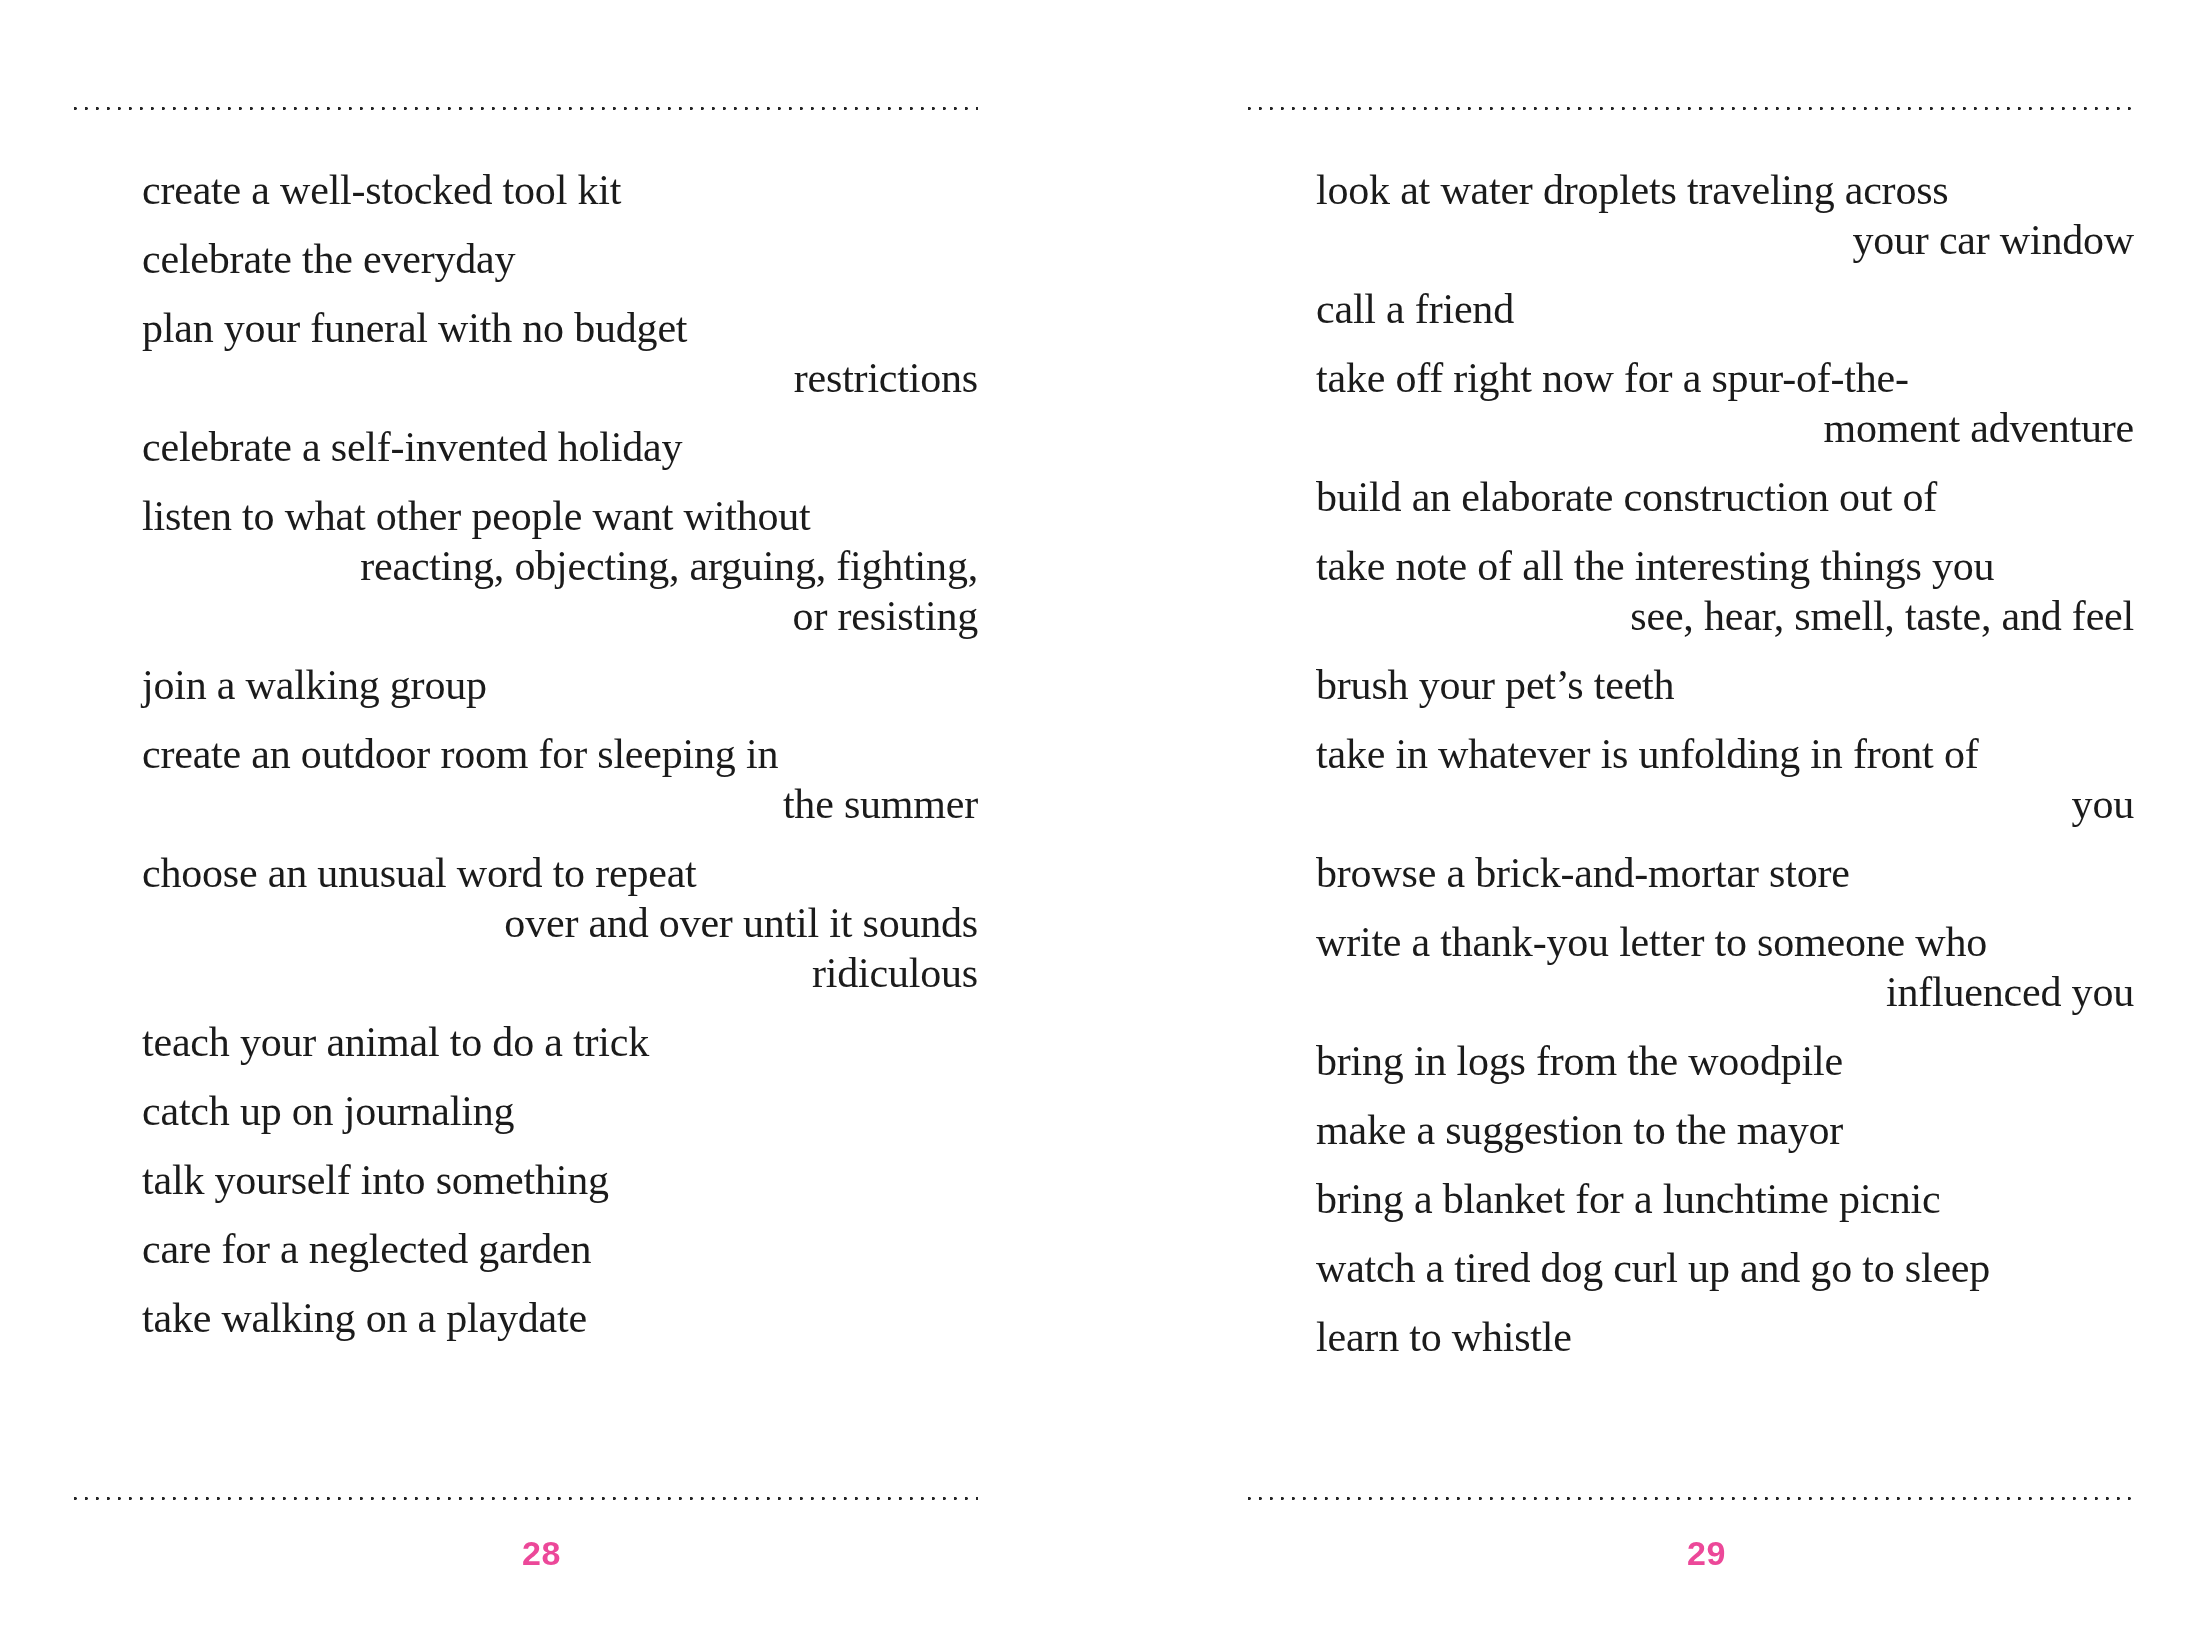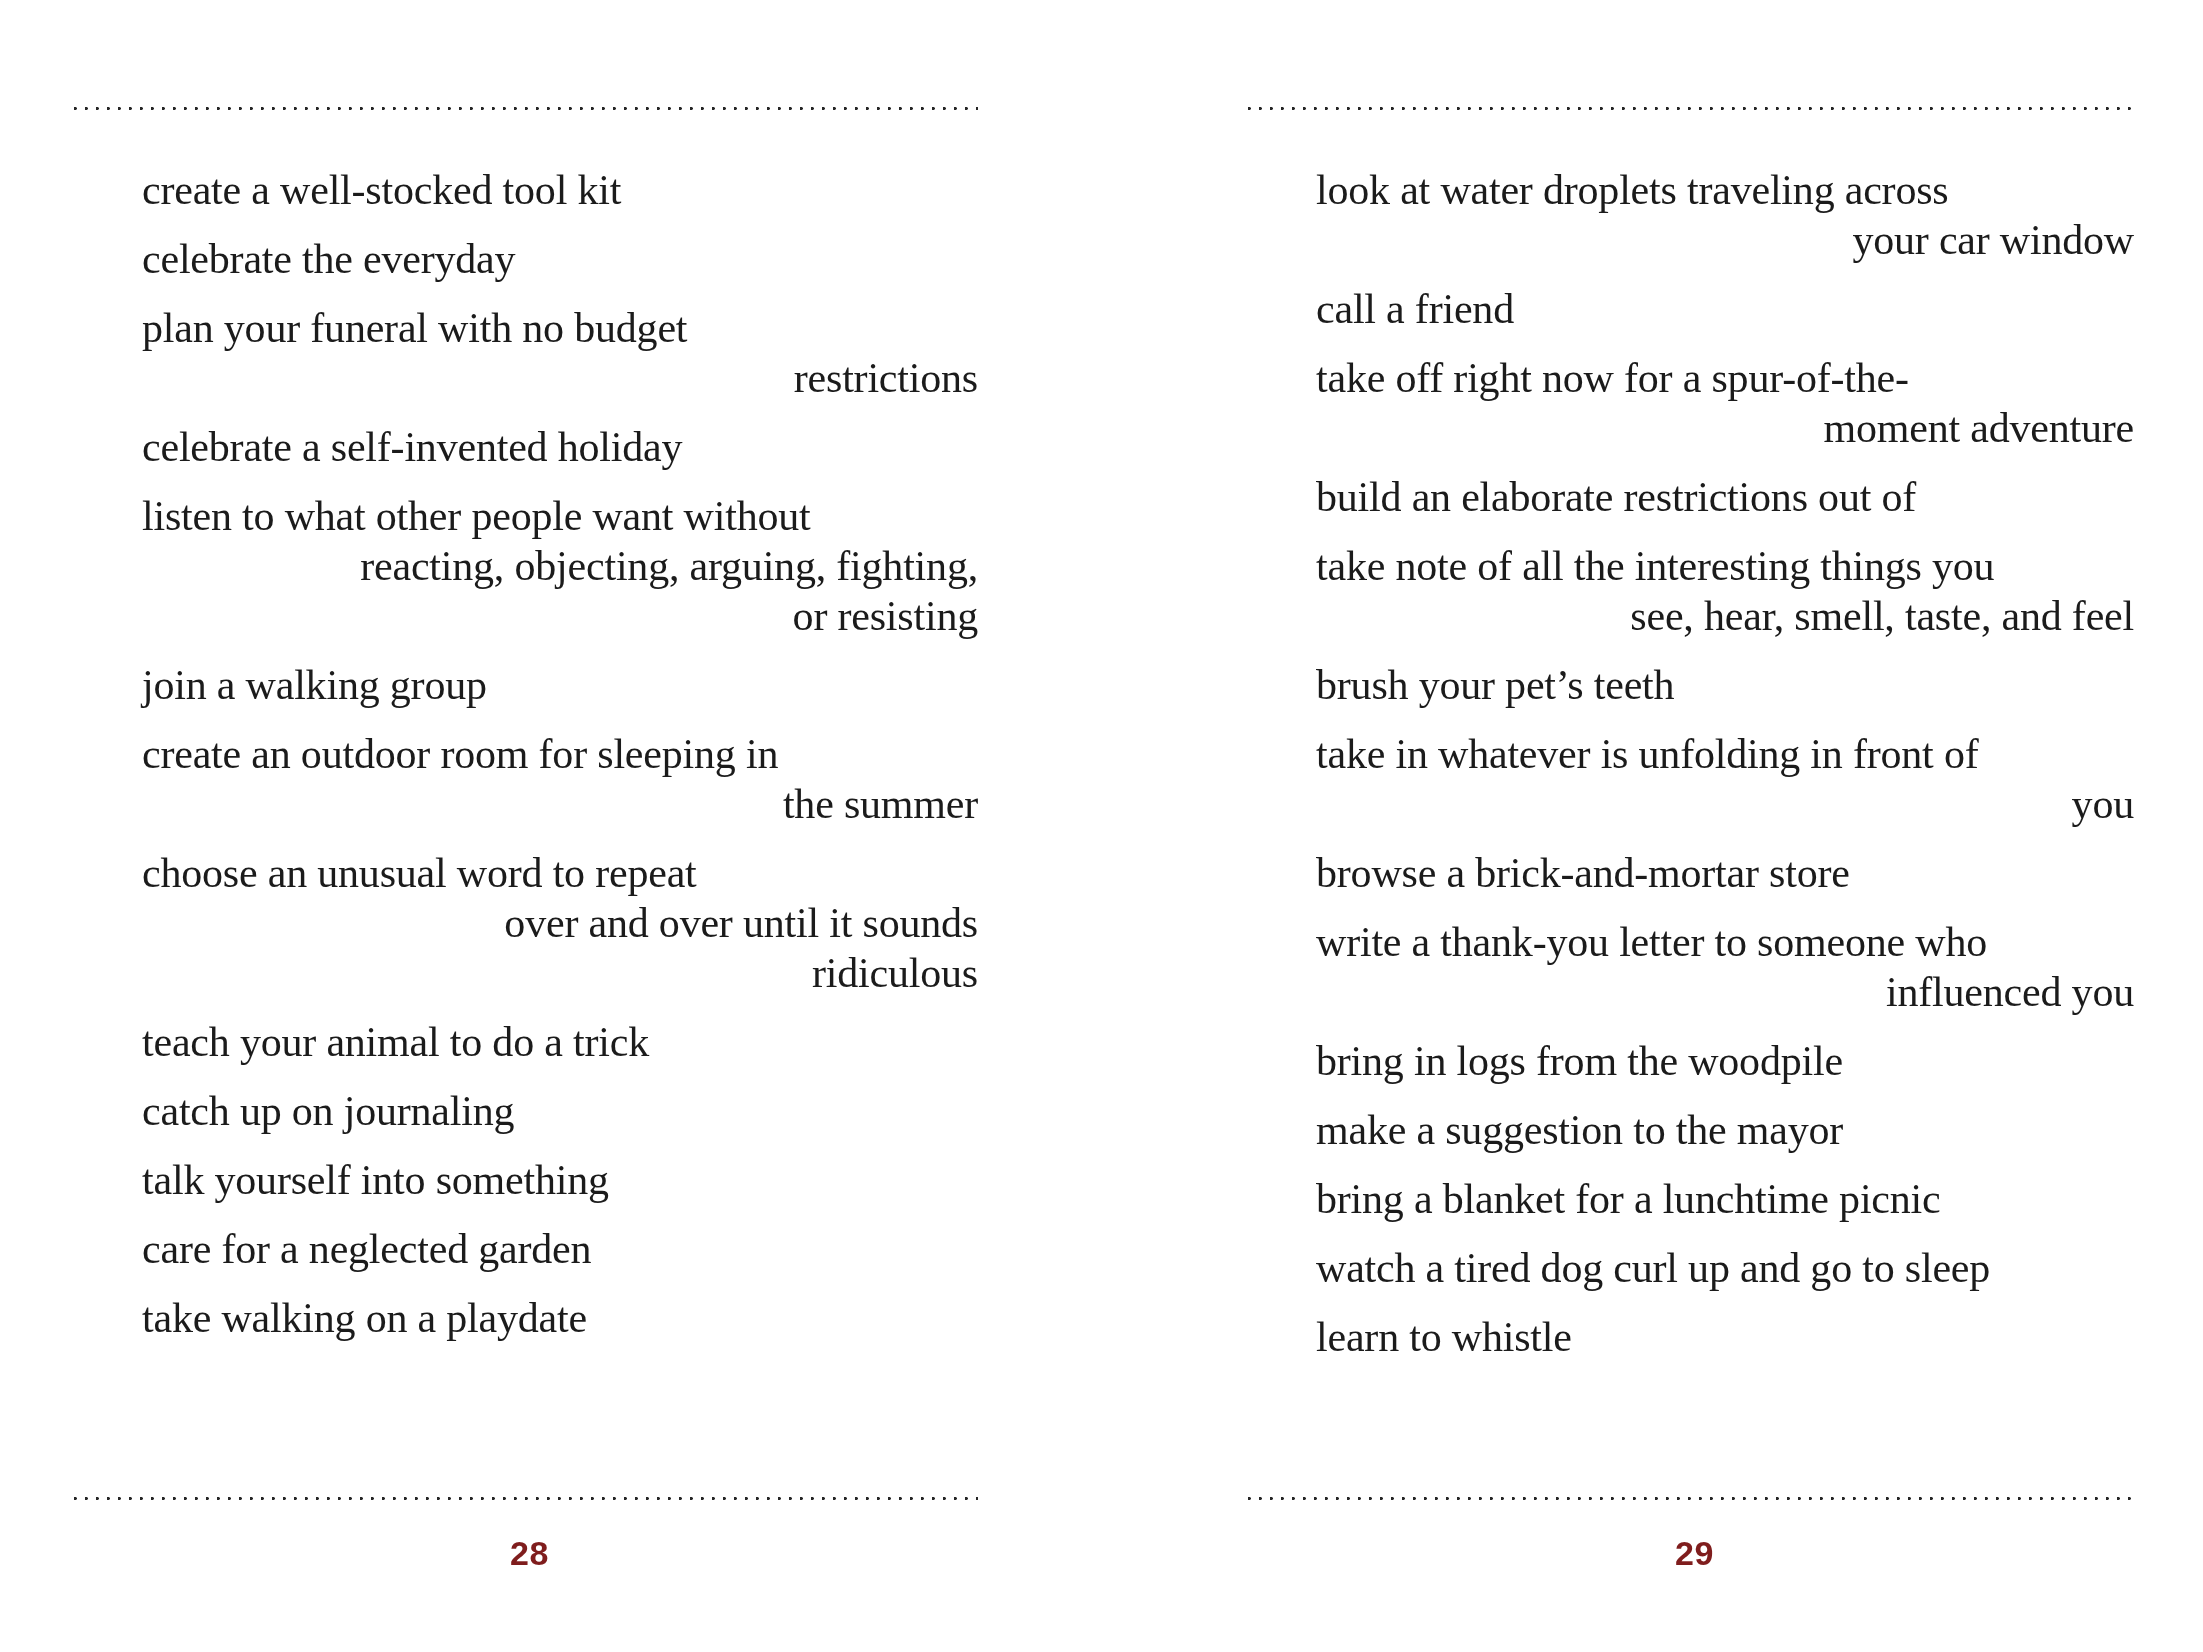--- a/index.html
+++ b/index.html
@@ -52,28 +52,28 @@
     margin: 0 0 19px 0;
     letter-spacing: -0.2px;
   }
   .item:last-child { margin-bottom: 0; }
   .line { white-space: nowrap; }
   .line.cont { padding-left: 68px; text-align: right; }
 
   .page-number {
     position: absolute;
     top: 1425px;
-    left: 4px;
+    left: 16px;
     width: 100%;
     text-align: center;
     font-family: "Liberation Sans", "DejaVu Sans", sans-serif;
     font-weight: 700;
     font-size: 34px;
     line-height: 40px;
-    color: #7f1d1d;
+    color: #ec4899;
     letter-spacing: 0.5px;
   }
 </style>
 </head>
 <body>
 
 <div class="spread">
 
   <section class="page page-left">
     <div class="dotted-rule rule-top"></div>
@@ -136,21 +136,21 @@
           <div class="line cont">your car window</div>
         </div>
         <div class="item">
           <div class="line">call a friend</div>
         </div>
         <div class="item">
           <div class="line">take off right now for a spur-of-the-</div>
           <div class="line cont">moment adventure</div>
         </div>
         <div class="item">
-          <div class="line">build an elaborate restrictions out of</div>
+          <div class="line">build an elaborate construction out of</div>
         </div>
         <div class="item">
           <div class="line">take note of all the interesting things you</div>
           <div class="line cont">see, hear, smell, taste, and feel</div>
         </div>
         <div class="item">
           <div class="line">brush your pet’s teeth</div>
         </div>
         <div class="item">
           <div class="line">take in whatever is unfolding in front of</div>

